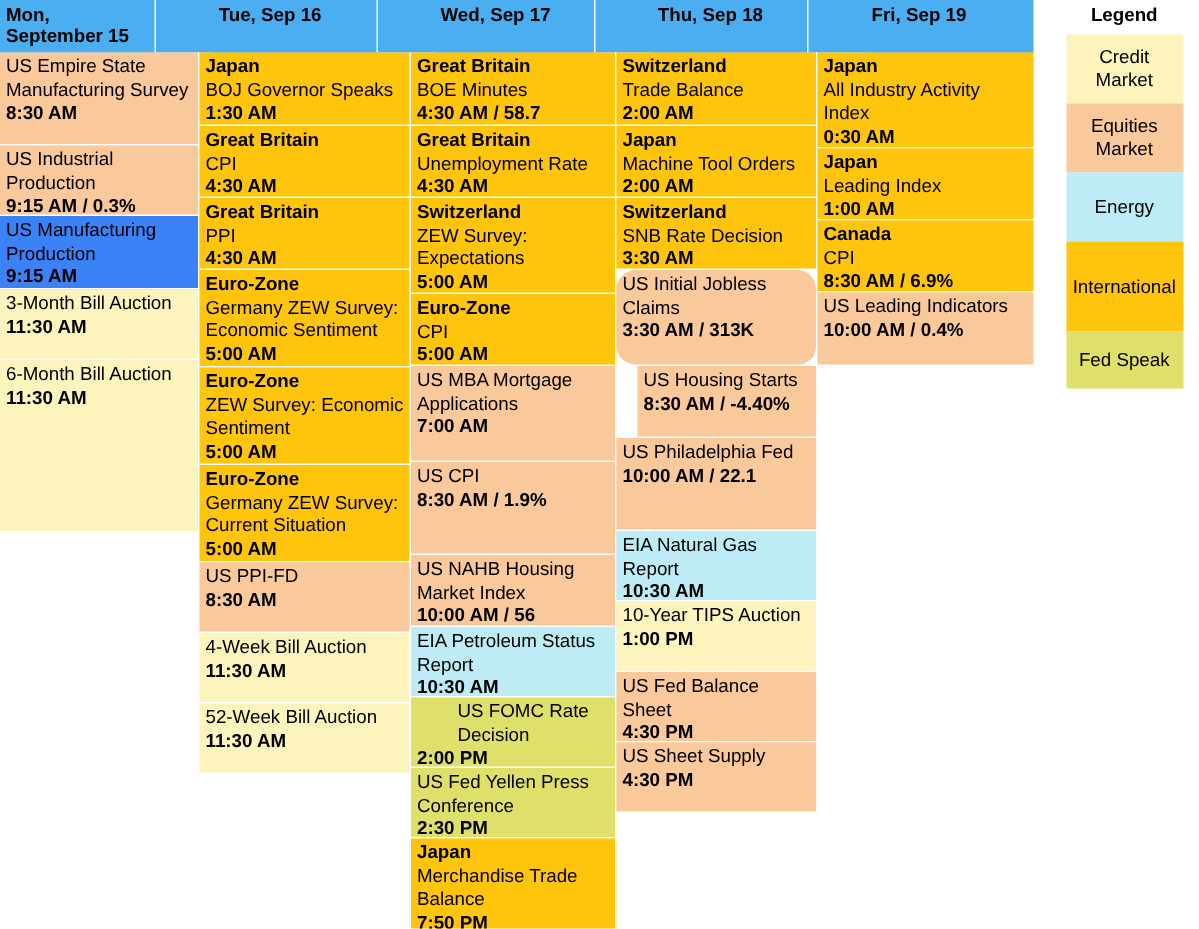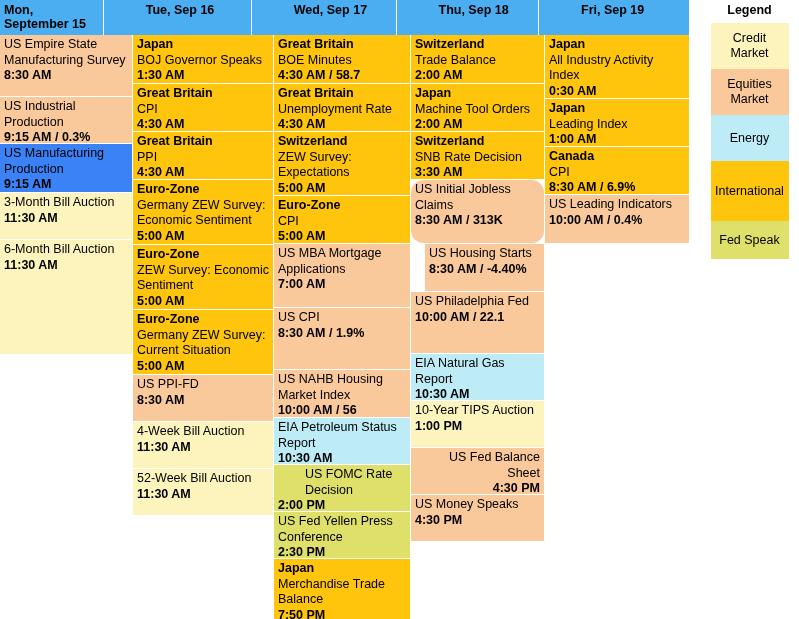--- a/index.html
+++ b/index.html
@@ -239,44 +239,44 @@
             <span class="title">Machine Tool Orders</span>
             <span class="time">2:00 AM</span>
           </div>
           <div class="evt" style="background: rgb(255, 196, 12); height: 48px;">
             <span class="country">Switzerland</span>
             <span class="title">SNB Rate Decision</span>
             <span class="time">3:30 AM</span>
           </div>
           <div class="evt" style="background: rgb(249, 200, 155); height: 64px; border-radius: 13px;">
             <span class="title" style="font-weight: normal;">US Initial Jobless Claims</span>
-            <span class="time">8:30 AM / 313K</span>
+            <span class="time">3:30 AM / 313K</span>
           </div>
           <div class="evt" style="background: rgb(249, 200, 155); height: 48px; margin-left: 14px;">
             <span class="title" style="font-weight: normal;">US Housing Starts</span>
             <span class="time">8:30 AM / -4.40%</span>
           </div>
           <div class="evt" style="background: rgb(249, 200, 155); height: 62px;">
             <span class="title" style="font-weight: normal;">US Philadelphia Fed</span>
             <span class="time">10:00 AM / 22.1</span>
           </div>
           <div class="evt" style="background: rgb(189, 236, 247); height: 47px;">
             <span class="title" style="font-weight: normal;">EIA Natural Gas Report</span>
             <span class="time">10:30 AM</span>
           </div>
           <div class="evt" style="background: rgb(253, 244, 189); height: 47px;">
             <span class="title" style="font-weight: normal;">10-Year TIPS Auction</span>
             <span class="time">1:00 PM</span>
           </div>
-          <div class="evt" style="background: rgb(249, 200, 155); height: 47px; text-align: right;">
+          <div class="evt" style="background: rgb(249, 200, 155); height: 47px;">
             <span class="title" style="font-weight: normal;">US Fed Balance Sheet</span>
             <span class="time">4:30 PM</span>
           </div>
           <div class="evt" style="background: rgb(249, 200, 155); height: 47px;">
-            <span class="title" style="font-weight: normal;">US Money Speaks</span>
+            <span class="title" style="font-weight: normal;">US Sheet Supply</span>
             <span class="time">4:30 PM</span>
           </div>
         </div>
         <div class="col col-4">
           <div class="evt" style="background: rgb(255, 196, 12); height: 64px;">
             <span class="country">Japan</span>
             <span class="title">All Industry Activity Index</span>
             <span class="time">0:30 AM</span>
           </div>
           <div class="evt" style="background: rgb(255, 196, 12); height: 48px;">

